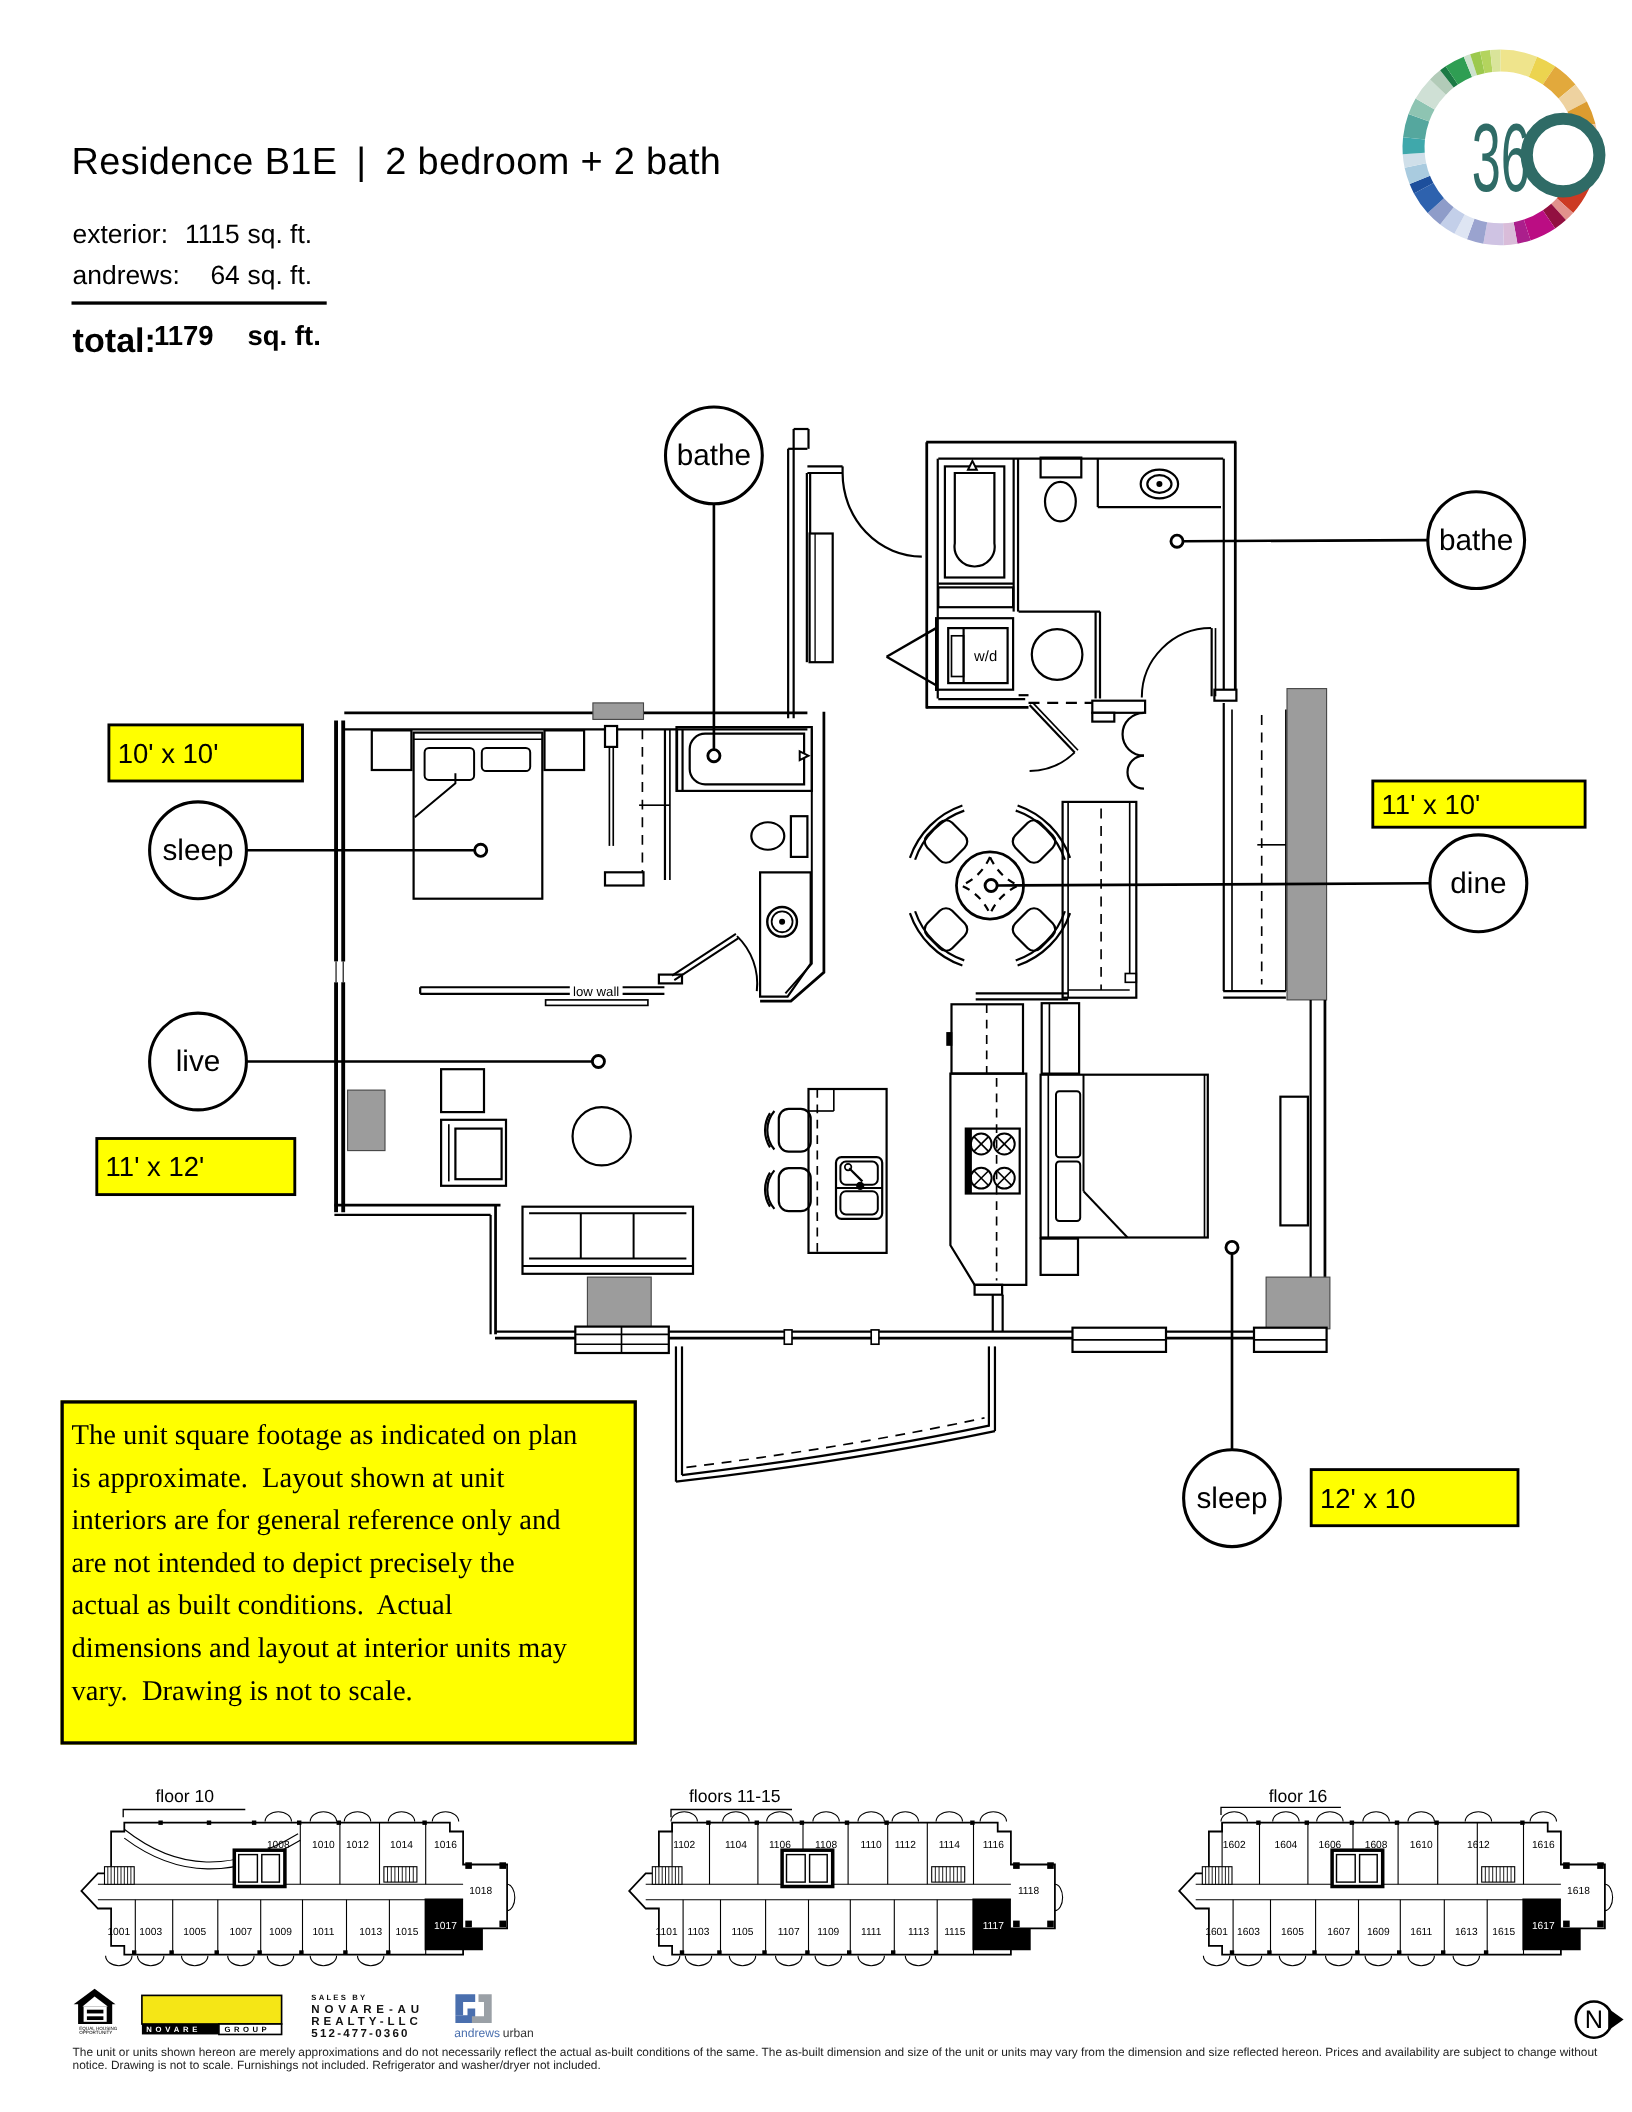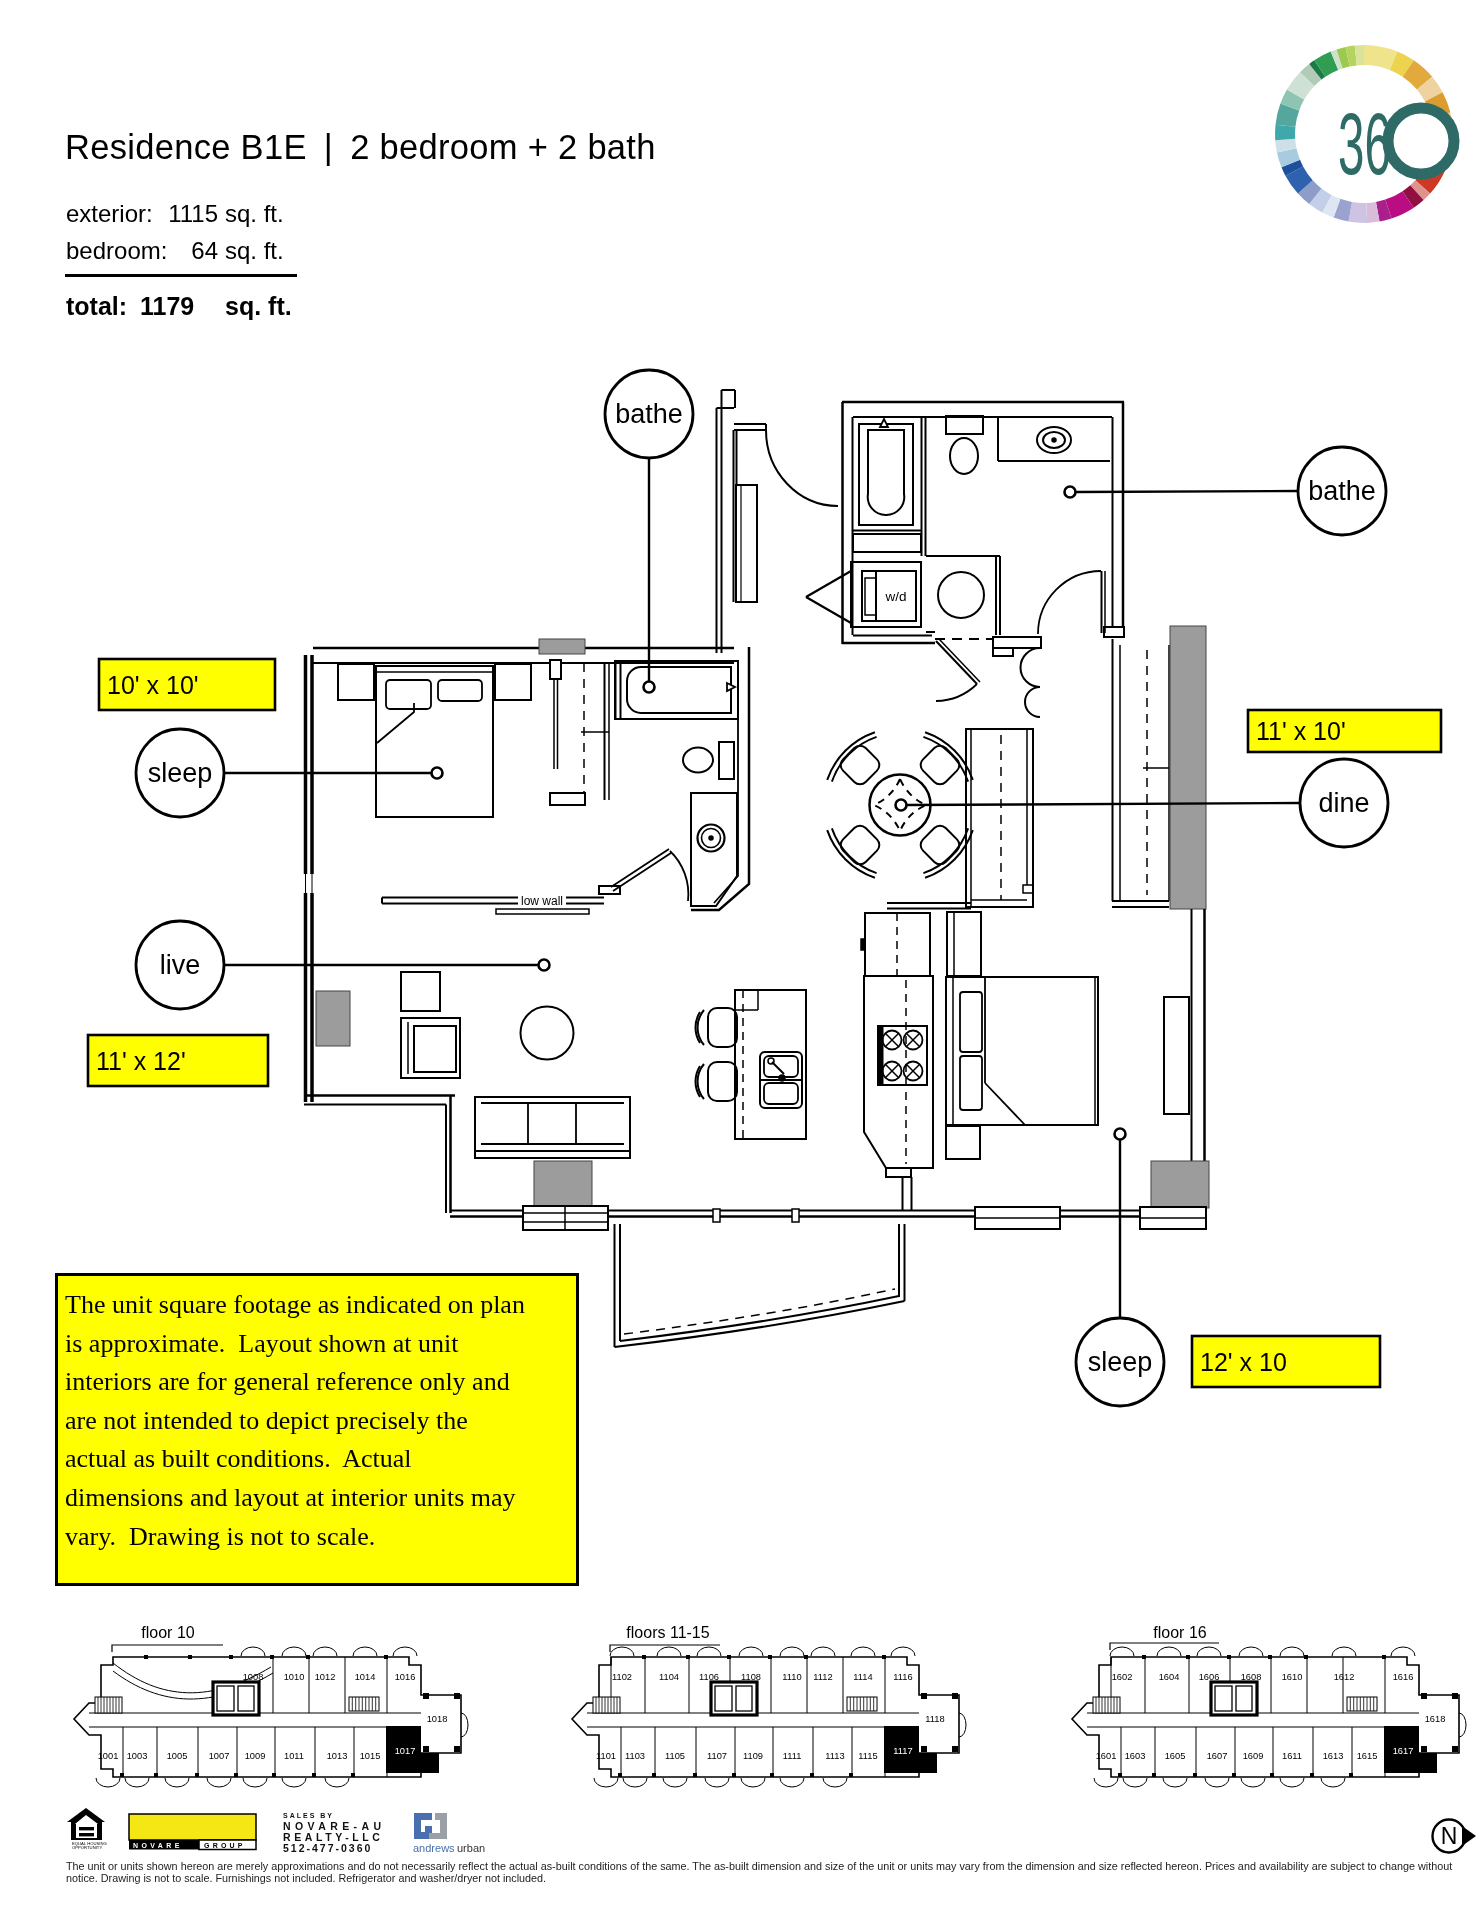--- a/index.html
+++ b/index.html
@@ -7,27 +7,27 @@
 </style></head>
 <body>
 <div id="page">
 
 <div class="abs" style="left:45px;top:128px;font-size:34.5px;letter-spacing:0.3px;">Residence B1E  |  2 bedroom + 2 bath</div>
 
 <div class="abs" style="left:46px;top:200px;font-size:24px;">exterior:</div>
 <div class="abs" style="left:120px;top:200px;width:78px;font-size:24px;text-align:right;">1115</div>
 <div class="abs" style="left:205px;top:200px;font-size:24px;">sq. ft.</div>
 
-<div class="abs" style="left:46px;top:237px;font-size:24px;">bedroom:</div>
+<div class="abs" style="left:46px;top:237px;font-size:24px;">andrews:</div>
 <div class="abs" style="left:120px;top:237px;width:78px;font-size:24px;text-align:right;">64</div>
 <div class="abs" style="left:205px;top:237px;font-size:24px;">sq. ft.</div>
 
 <div class="abs" style="left:45px;top:274px;width:232px;height:2.5px;background:#000;"></div>
 
-<div class="abs" style="left:46px;top:292px;font-size:25px;font-weight:bold;">total:</div>
+<div class="abs" style="left:46px;top:292px;font-size:31px;font-weight:bold;">total:</div>
 <div class="abs" style="left:120px;top:292px;width:78px;font-size:25px;font-weight:bold;">1179</div>
 <div class="abs" style="left:205px;top:292px;font-size:25px;font-weight:bold;">sq. ft.</div>
 
 <div class="abs" style="left:35px;top:1273px;width:511px;height:297px;background:#ffff00;border:3px solid #000;font-family:'Liberation Serif',serif;font-size:26px;line-height:38.6px;padding:10px 0 0 7px;">The unit square footage as indicated on plan<br>is approximate.&nbsp; Layout shown at unit<br>interiors are for general reference only and<br>are not intended to depict precisely the<br>actual as built conditions.&nbsp; Actual<br>dimensions and layout at interior units may<br>vary.&nbsp; Drawing is not to scale.</div>
 
 <div class="abs" style="left:46px;top:1860px;white-space:nowrap;font-size:10.8px;color:#222;">The unit or units shown hereon are merely approximations and do not necessarily reflect the actual as-built conditions of the same. The as-built dimension and size of the unit or units may vary from the dimension and size reflected hereon. Prices and availability are subject to change without<br>notice. Drawing is not to scale. Furnishings not included. Refrigerator and washer/dryer not included.</div>
 <svg class="abs" style="left:0;top:0;" width="1484" height="1920" viewBox="0 0 1484 1920">
 
 <g>
 <path d="M1344.0,45.0 A89,89 0 0 1 1377.3,51.5 L1369.8,70.0 A69,69 0 0 0 1344.0,65.0 Z" fill="#efe48c"></path>

